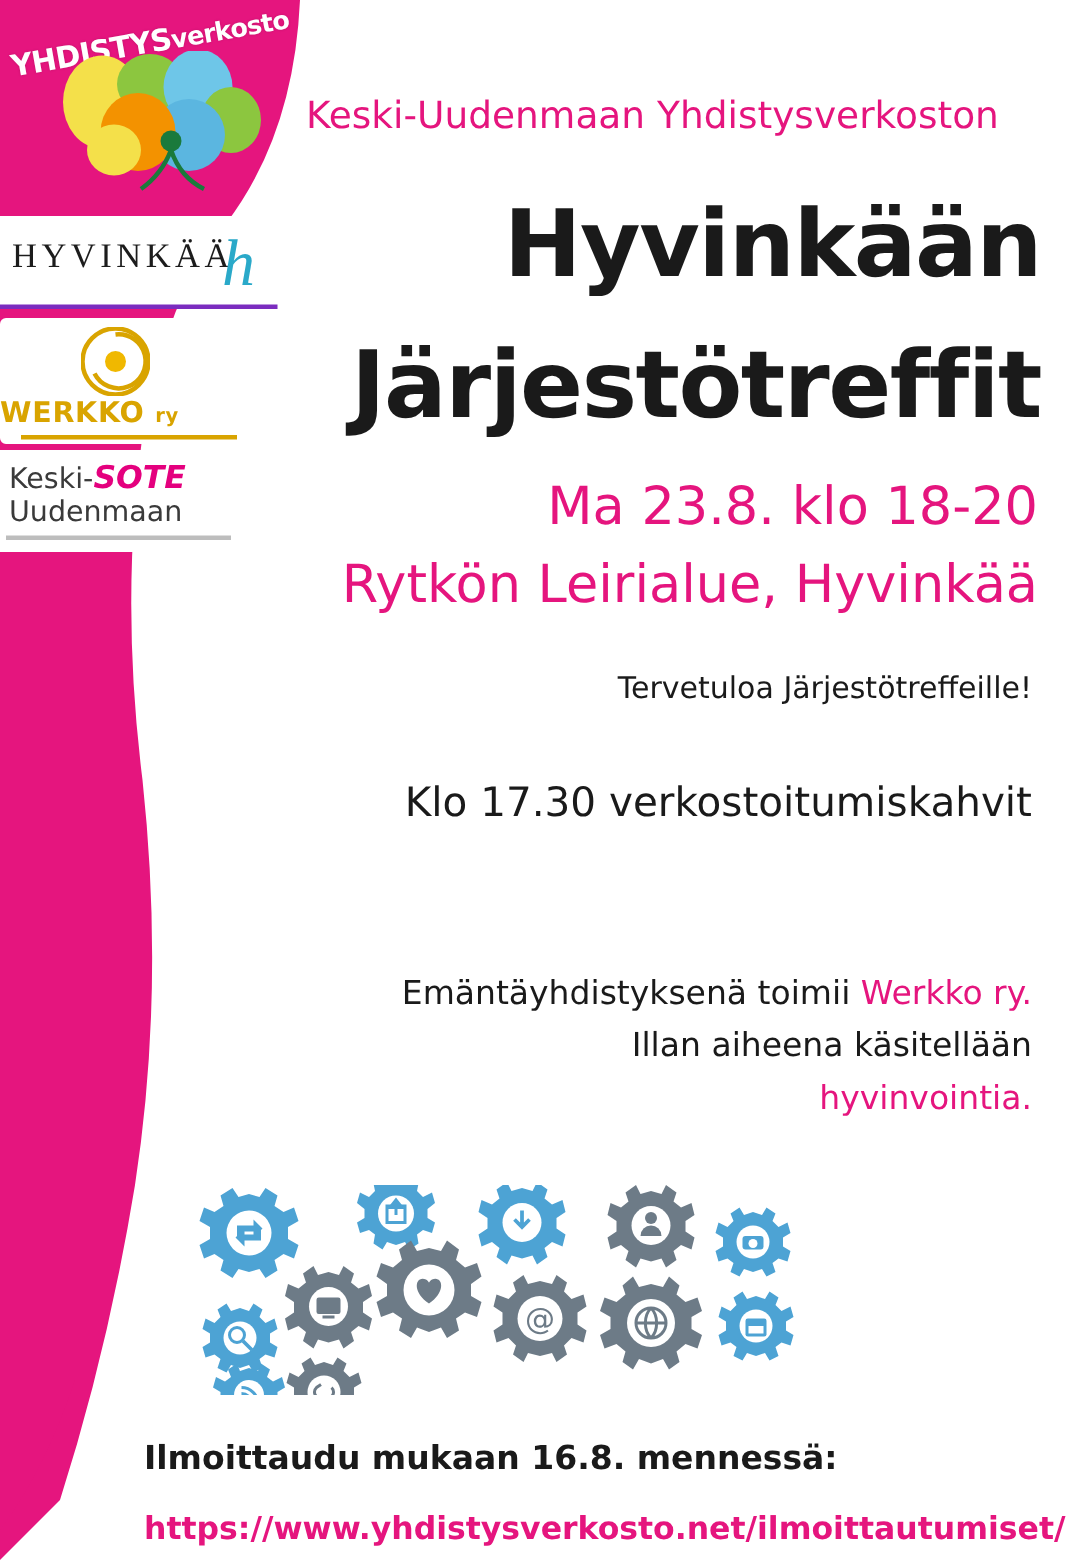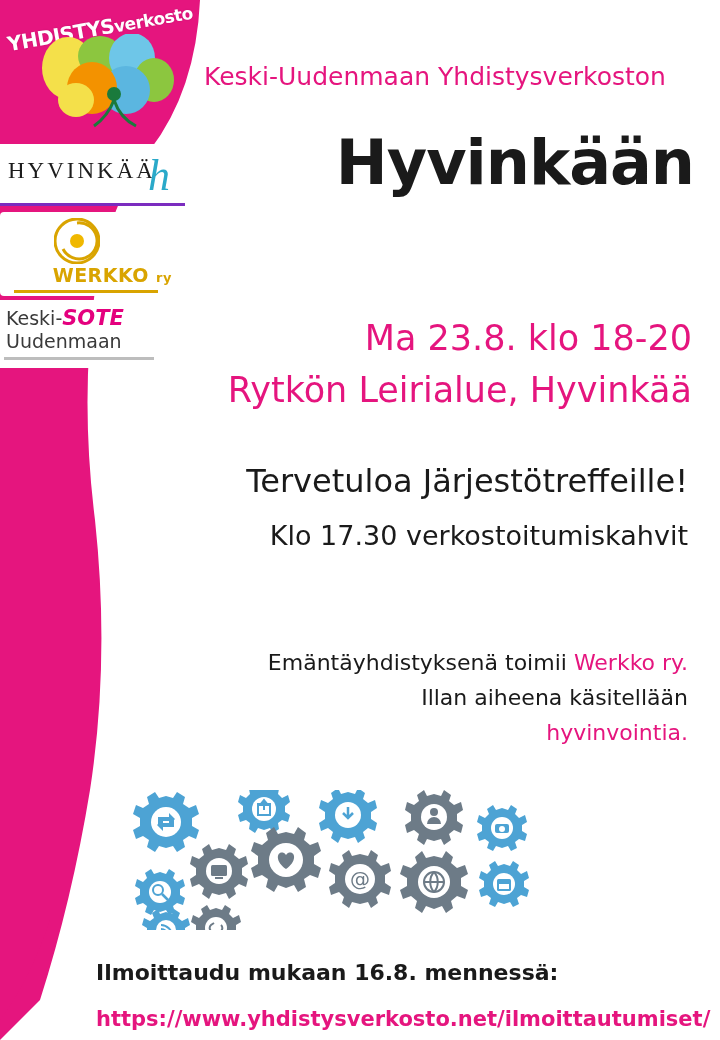--- a/index.html
+++ b/index.html
@@ -121,21 +121,21 @@
     left: 54px;
     top: 6px;
     width: 46px;
     height: 46px;
   }
   .werkko-word {
     position: absolute;
     left: 0;
     top: 52px;
     width: 172px;
-    text-align: right;
+    text-align: left;
     font-family: "DejaVu Sans", sans-serif;
     font-weight: bold;
     font-size: 19px;
     color: #d9a400;
     letter-spacing: .5px;
   }
   .werkko-word .ry {
     font-size: 13px;
     font-weight: bold;
   }
@@ -227,23 +227,23 @@
     color: #e5157e;
     text-align: right;
     white-space: nowrap;
   }
   .subtitle1 { top: 318px; }
   .subtitle2 { top: 370px; }
 
   .welcome {
     position: absolute;
     right: 18px;
-    top: 462px;
-    font-family: "DejaVu Sans", sans-serif;
-    font-size: 32px;
+    top: 446px;
+    font-family: "DejaVu Sans", sans-serif;
+    font-size: 20px;
     color: #1a1a1a;
     text-align: right;
     white-space: nowrap;
   }
 
   .times {
     position: absolute;
     right: 18px;
     top: 520px;
     text-align: left;
@@ -360,20 +360,21 @@
       </div>
       <div class="sote-line2">Uudenmaan</div>
       <div class="sote-underline"></div>
     </div>
 
   </div>
 
   <div class="content">
     <div class="kicker">Keski-Uudenmaan Yhdistysverkoston</div>
     <div class="title1">Hyvinkään</div>
+    <div class="title2">Järjestötreffit</div>
     <div class="subtitle1">Ma 23.8. klo 18-20</div>
     <div class="subtitle2">Rytkön Leirialue, Hyvinkää</div>
     <div class="welcome">Tervetuloa  Järjestötreffeille!</div>
 
     <div class="times">
       <div>Klo 17.30 verkostoitumiskahvit</div>
     </div>
 
     <div class="host">
       <div>

